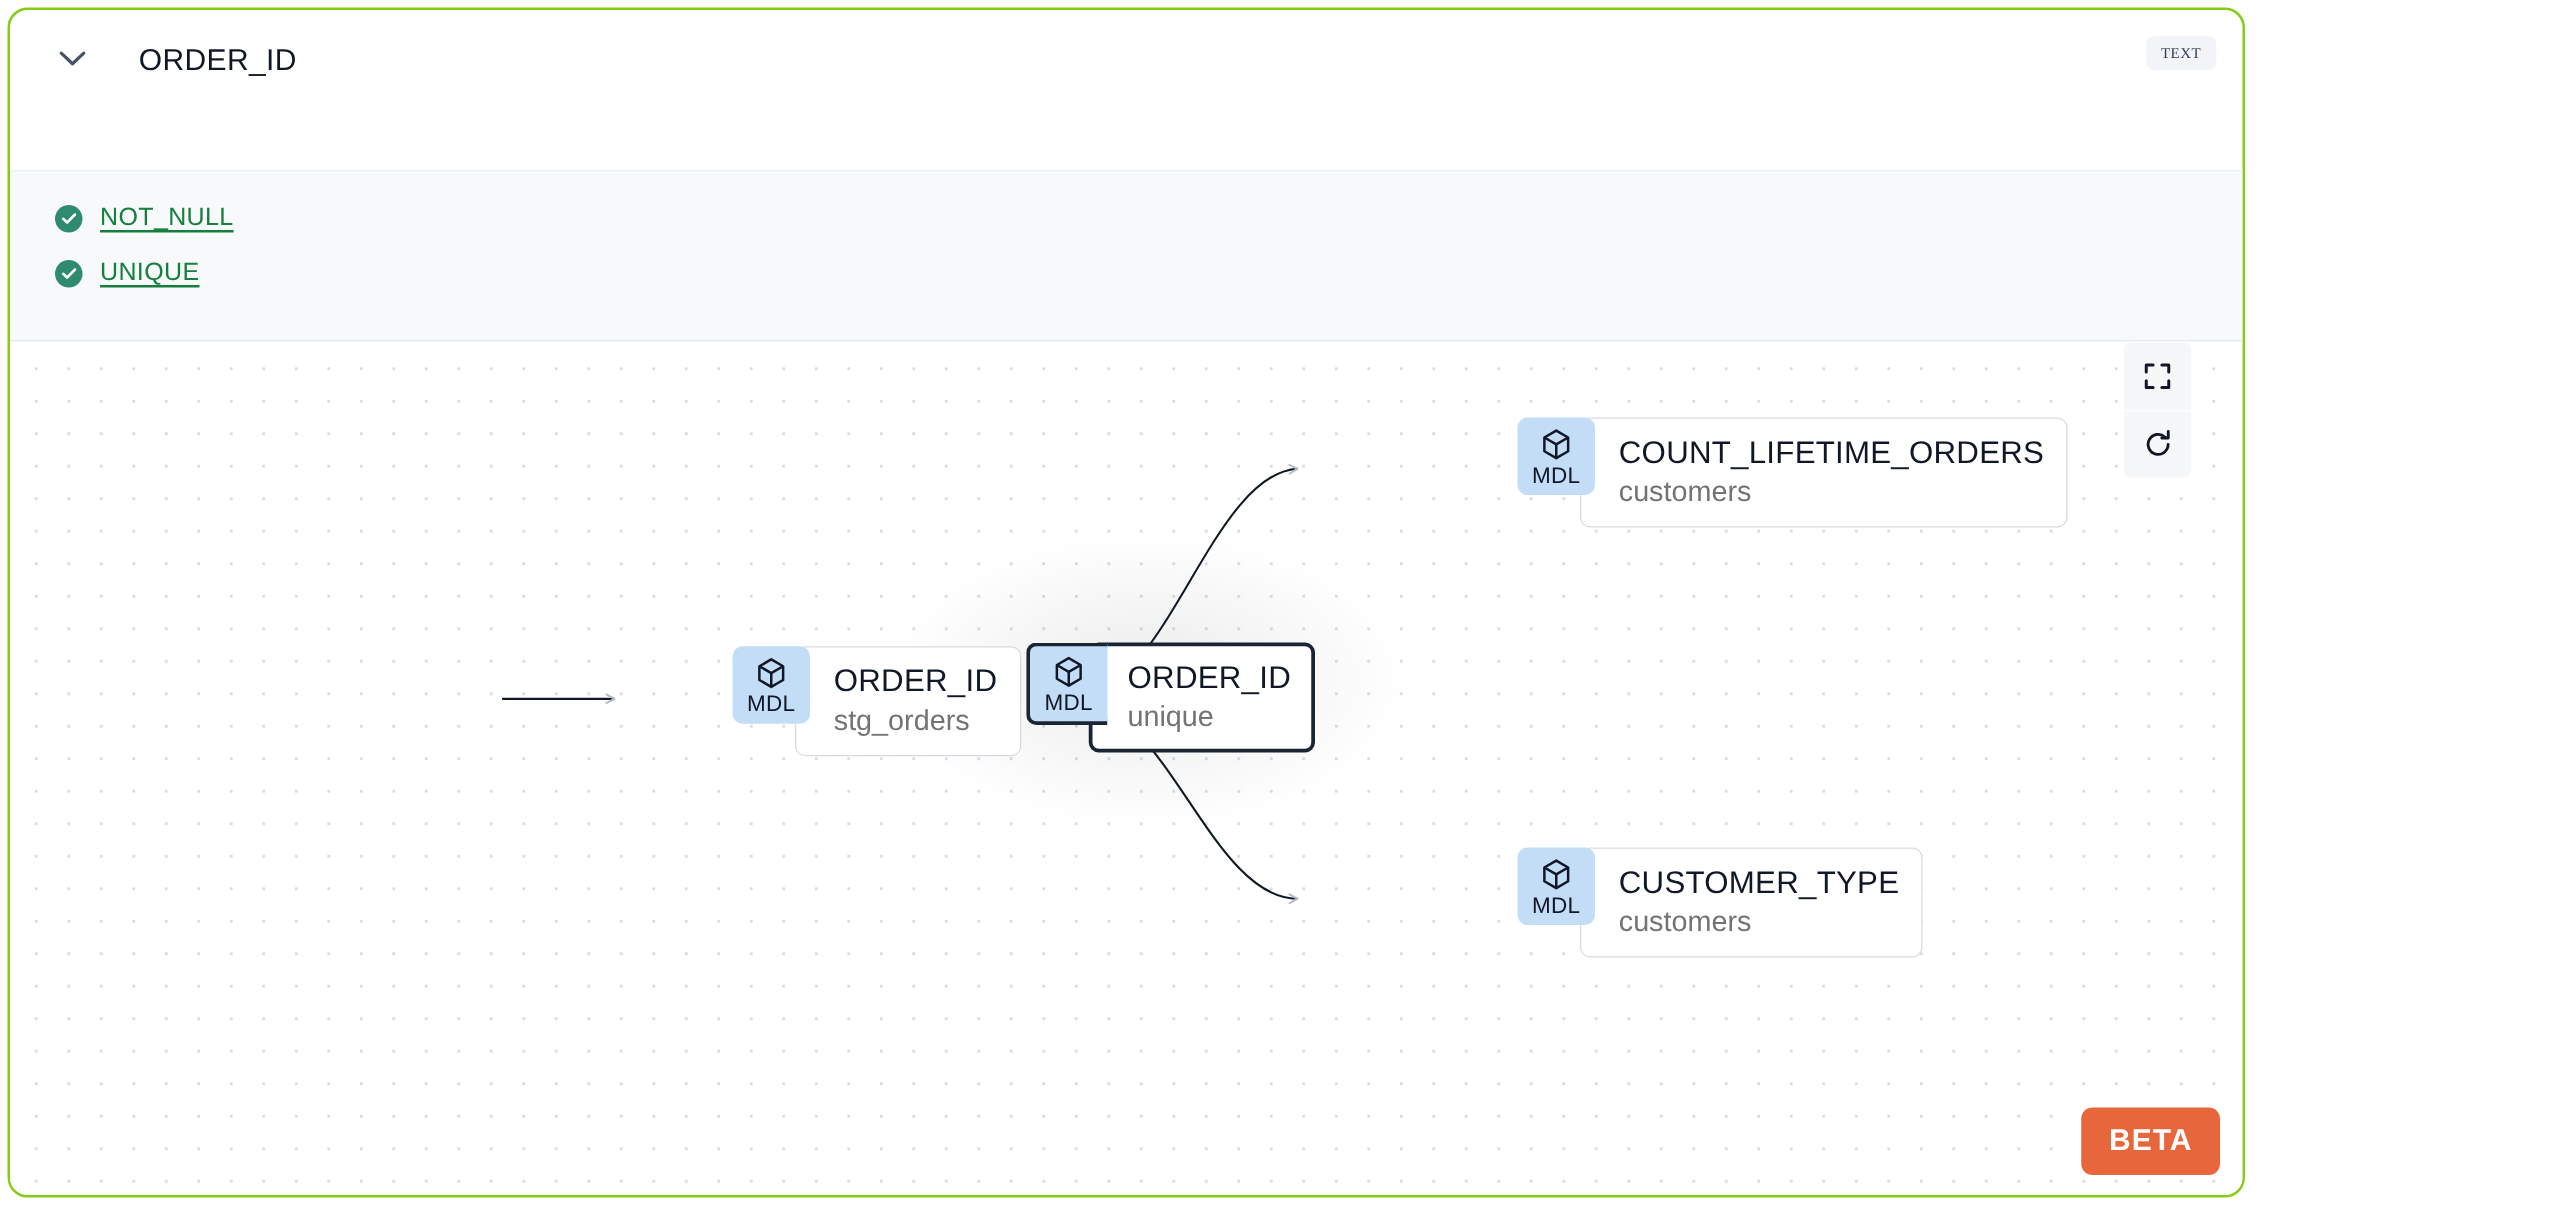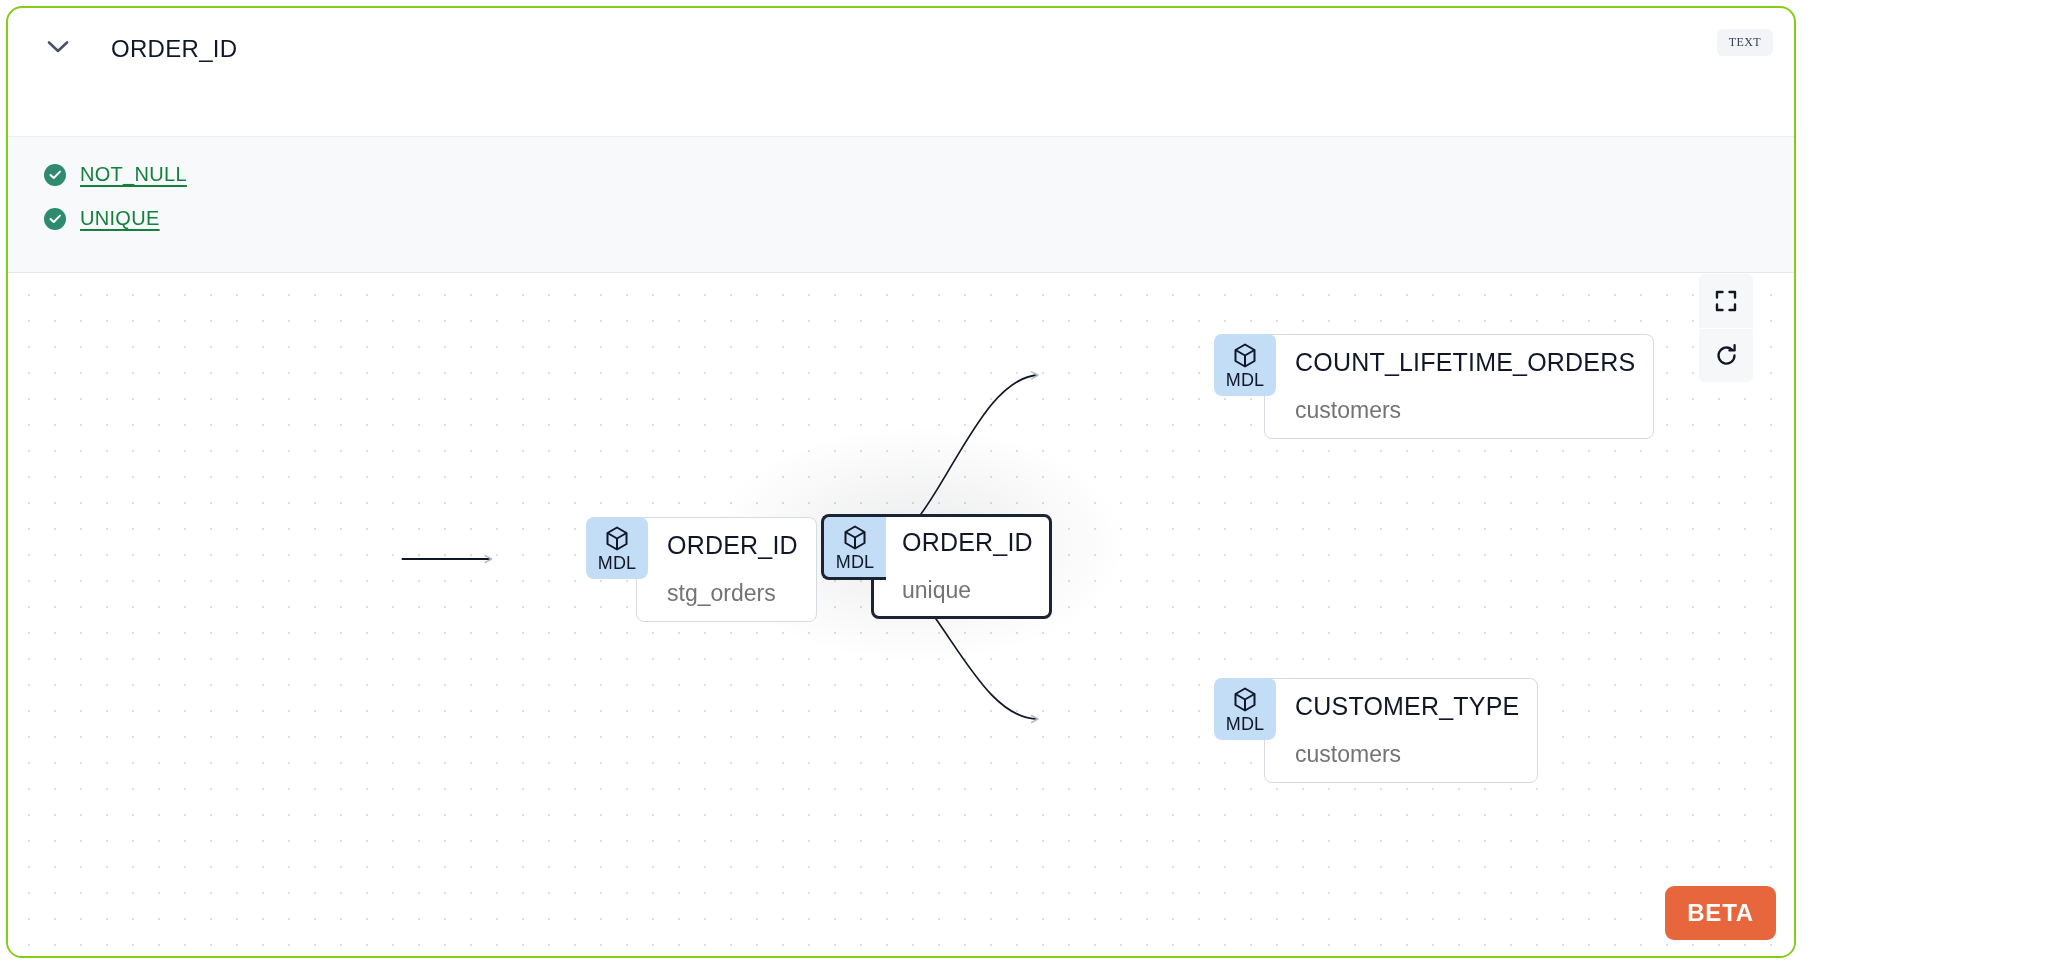--- a/index.html
+++ b/index.html
@@ -164,21 +164,21 @@
   }
   .node-body {
     background: #ffffff;
     border: 1px solid #d6dae0;
     border-radius: 8px;
     margin-left: -12px;
     padding: 13px 18px 14px 30px;
     display: flex;
     flex-direction: column;
     justify-content: flex-start;
-    gap: 20px;
+    gap: 3px;
     min-width: 0;
   }
   .node-name {
     font-size: 25px;
     color: #101828;
     white-space: nowrap;
     letter-spacing: 0.2px;
   }
   .node-sub {
     font-size: 23px;

